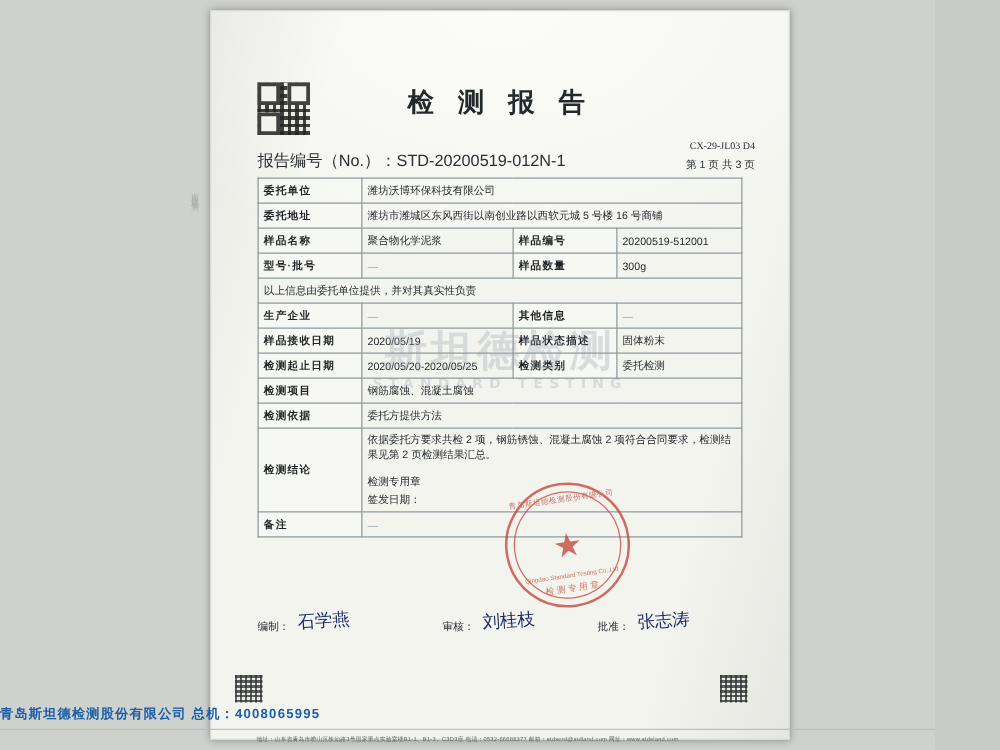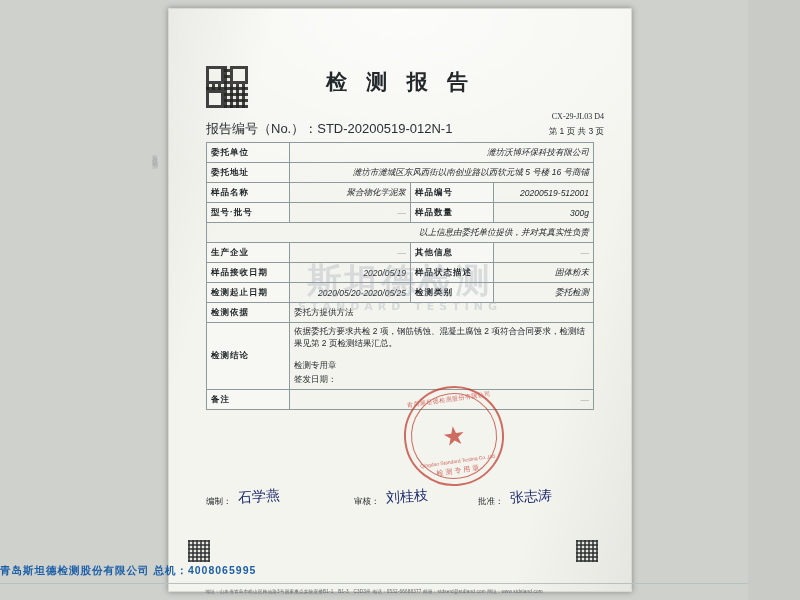--- a/index.html
+++ b/index.html
@@ -58,21 +58,21 @@
     border:1px solid #8d9a9e;
     padding:3px 4px;
     height:13px;
     vertical-align:middle;
   }
   td.lbl{
     width:74px;font-weight:bold;letter-spacing:1px;
     background:rgba(255,255,255,.25);
   }
   td.val{padding-left:6px;}
-  td.ctr{text-align:right;font-style:italic;}
+  td.ctr{text-align:left;}
   .tall{height:40px;}
   .tall2{height:46px;}
   .tall3{height:26px;}
   .faint{color:#9aa3a6;}
 
   
   .wm{
     position:absolute;left:0;right:0;top:250px;text-align:center;
     font-size:34px;font-weight:bold;color:rgba(150,160,170,.30);
     letter-spacing:3px;pointer-events:none;
@@ -202,20 +202,24 @@
         <td class="lbl">样品接收日期</td>
         <td class="val ctr">2020/05/19</td>
         <td class="lbl">样品状态描述</td>
         <td class="val ctr">固体粉末</td>
       </tr>
       <tr>
         <td class="lbl">检测起止日期</td>
         <td class="val ctr">2020/05/20-2020/05/25</td>
         <td class="lbl">检测类别</td>
         <td class="val ctr">委托检测</td>
+      </tr>
+      <tr>
+        <td class="lbl">检测项目</td>
+        <td class="val tall3" colspan="3">钢筋腐蚀、混凝土腐蚀</td>
       </tr>
       <tr>
         <td class="lbl">检测依据</td>
         <td class="val tall" colspan="3">委托方提供方法</td>
       </tr>
       <tr>
         <td class="lbl">检测结论</td>
         <td class="val tall2" colspan="3">
           <span>依据委托方要求共检 2 项，钢筋锈蚀、混凝土腐蚀 2 项符合合同要求，检测结果见第 2 页检测结果汇总。</span>
           <div style="margin-top:10px;display:flex;gap:6px;">

